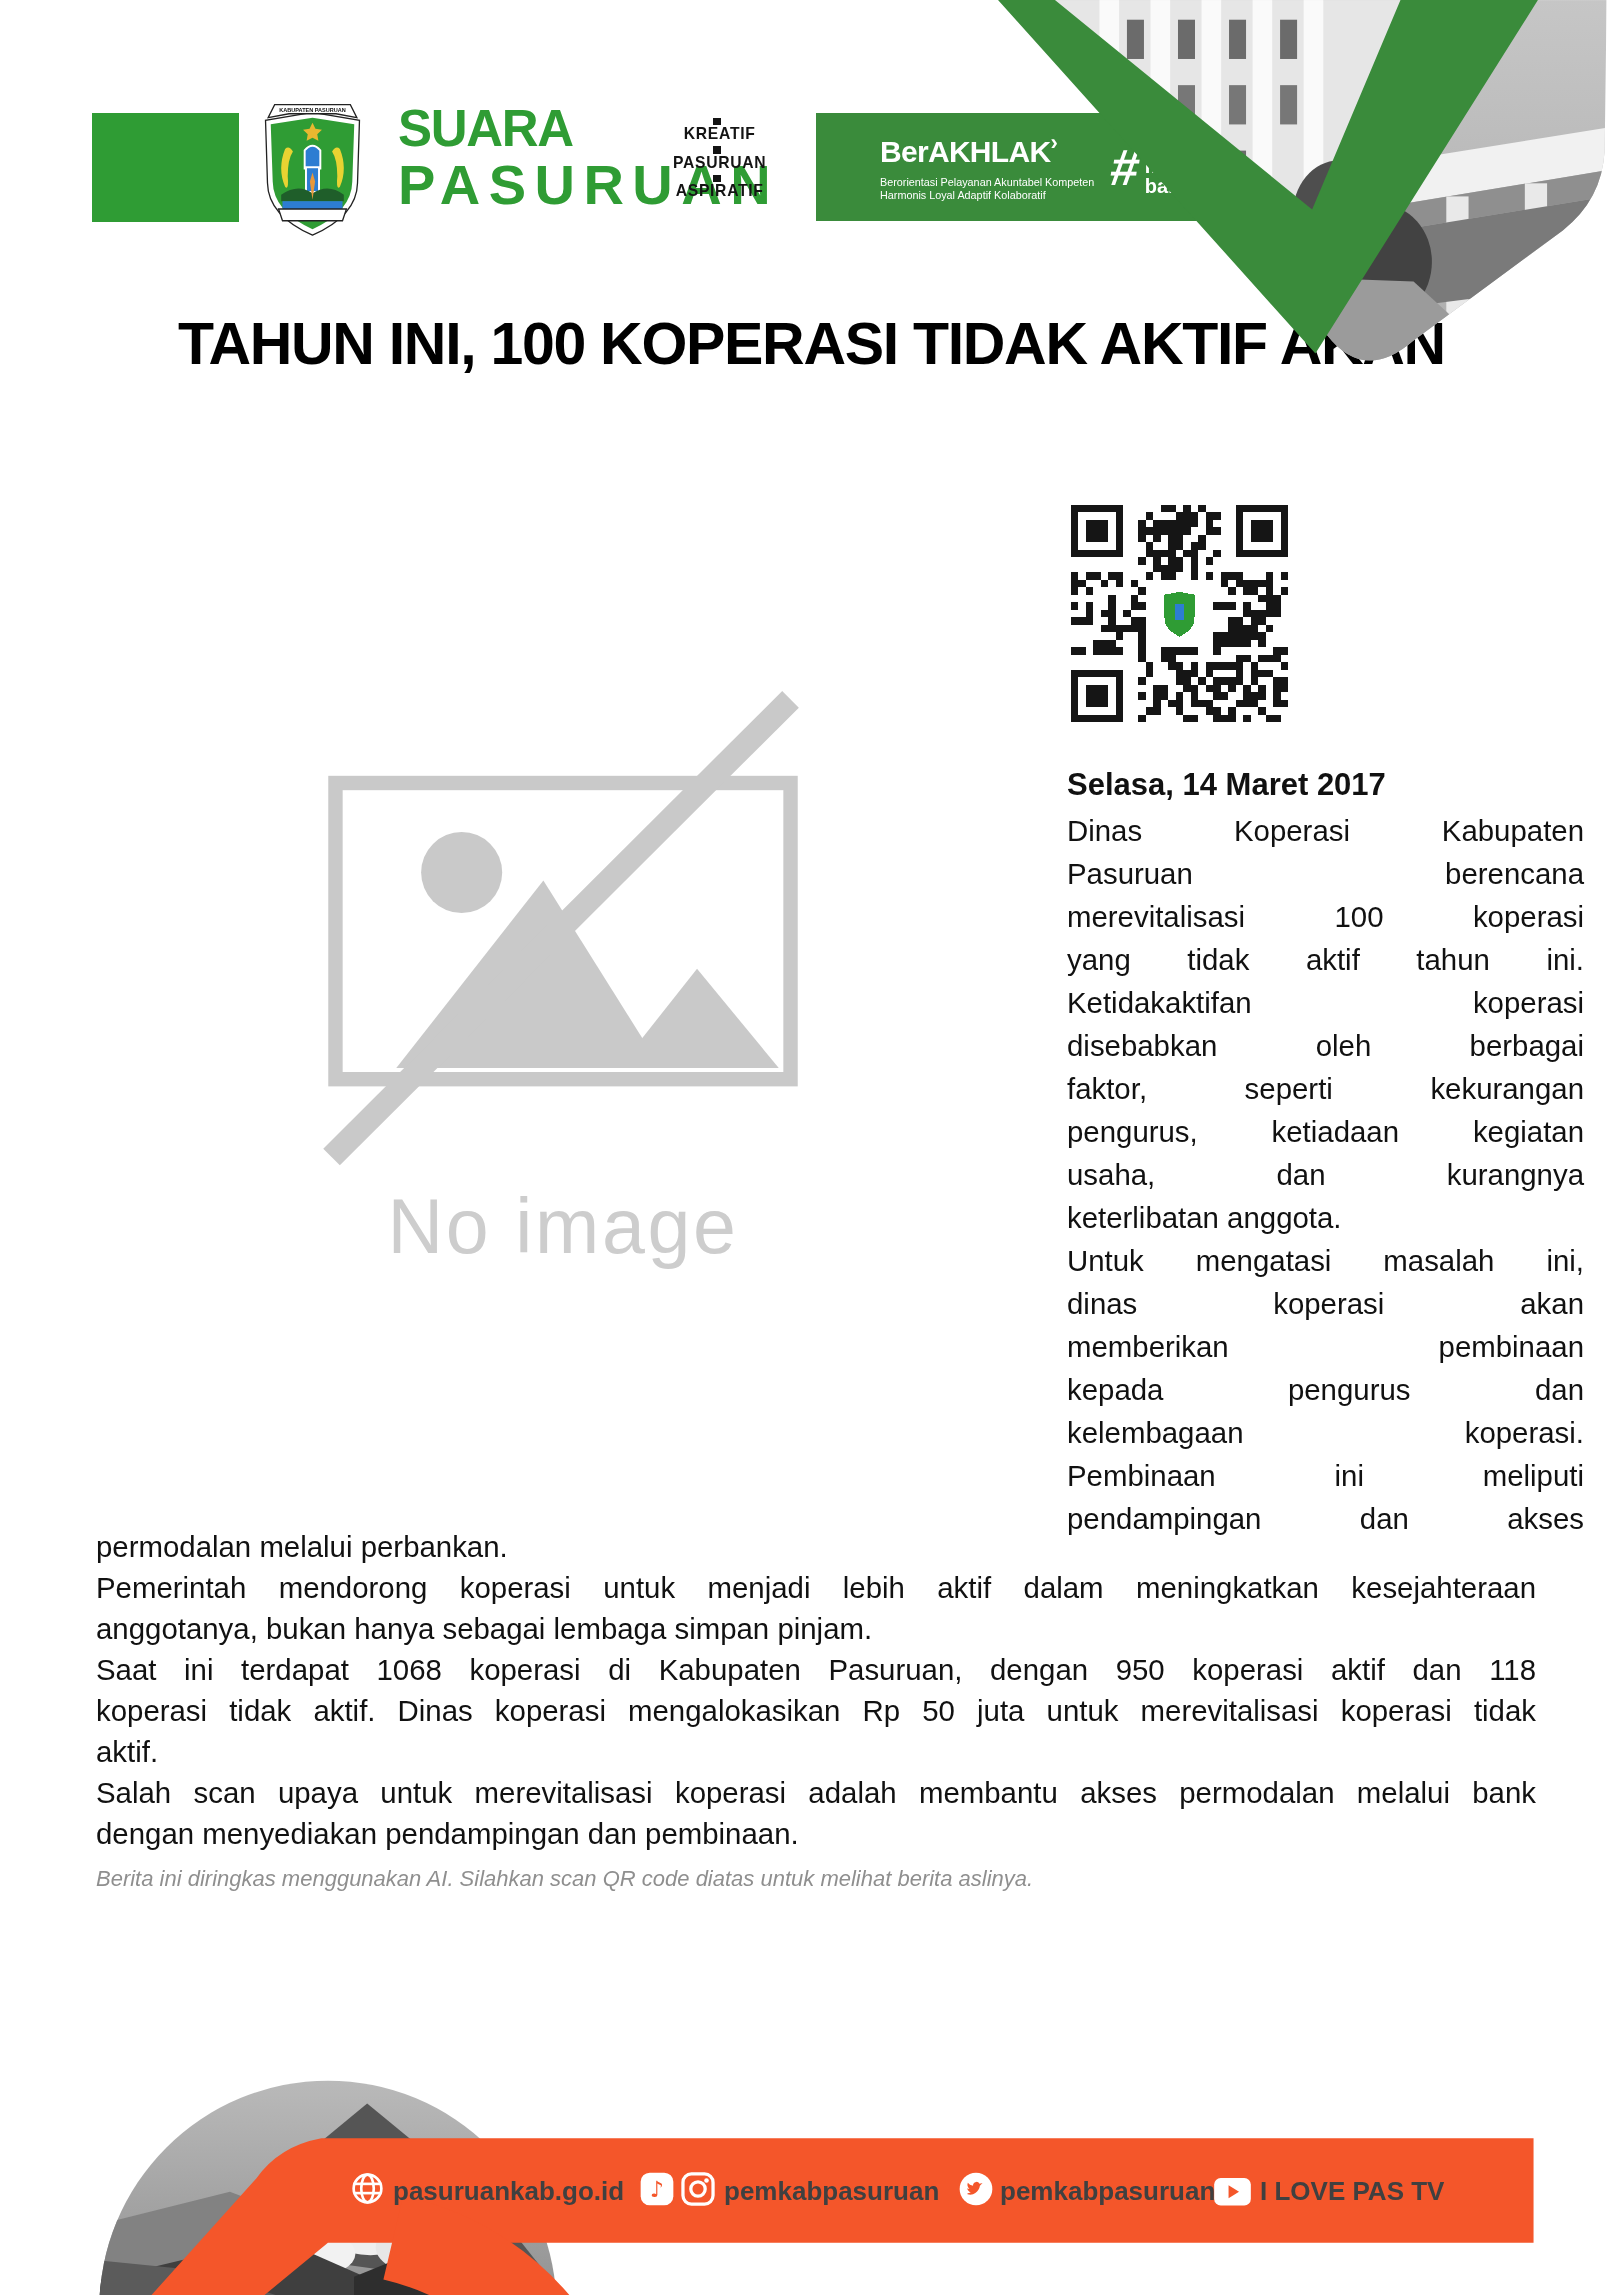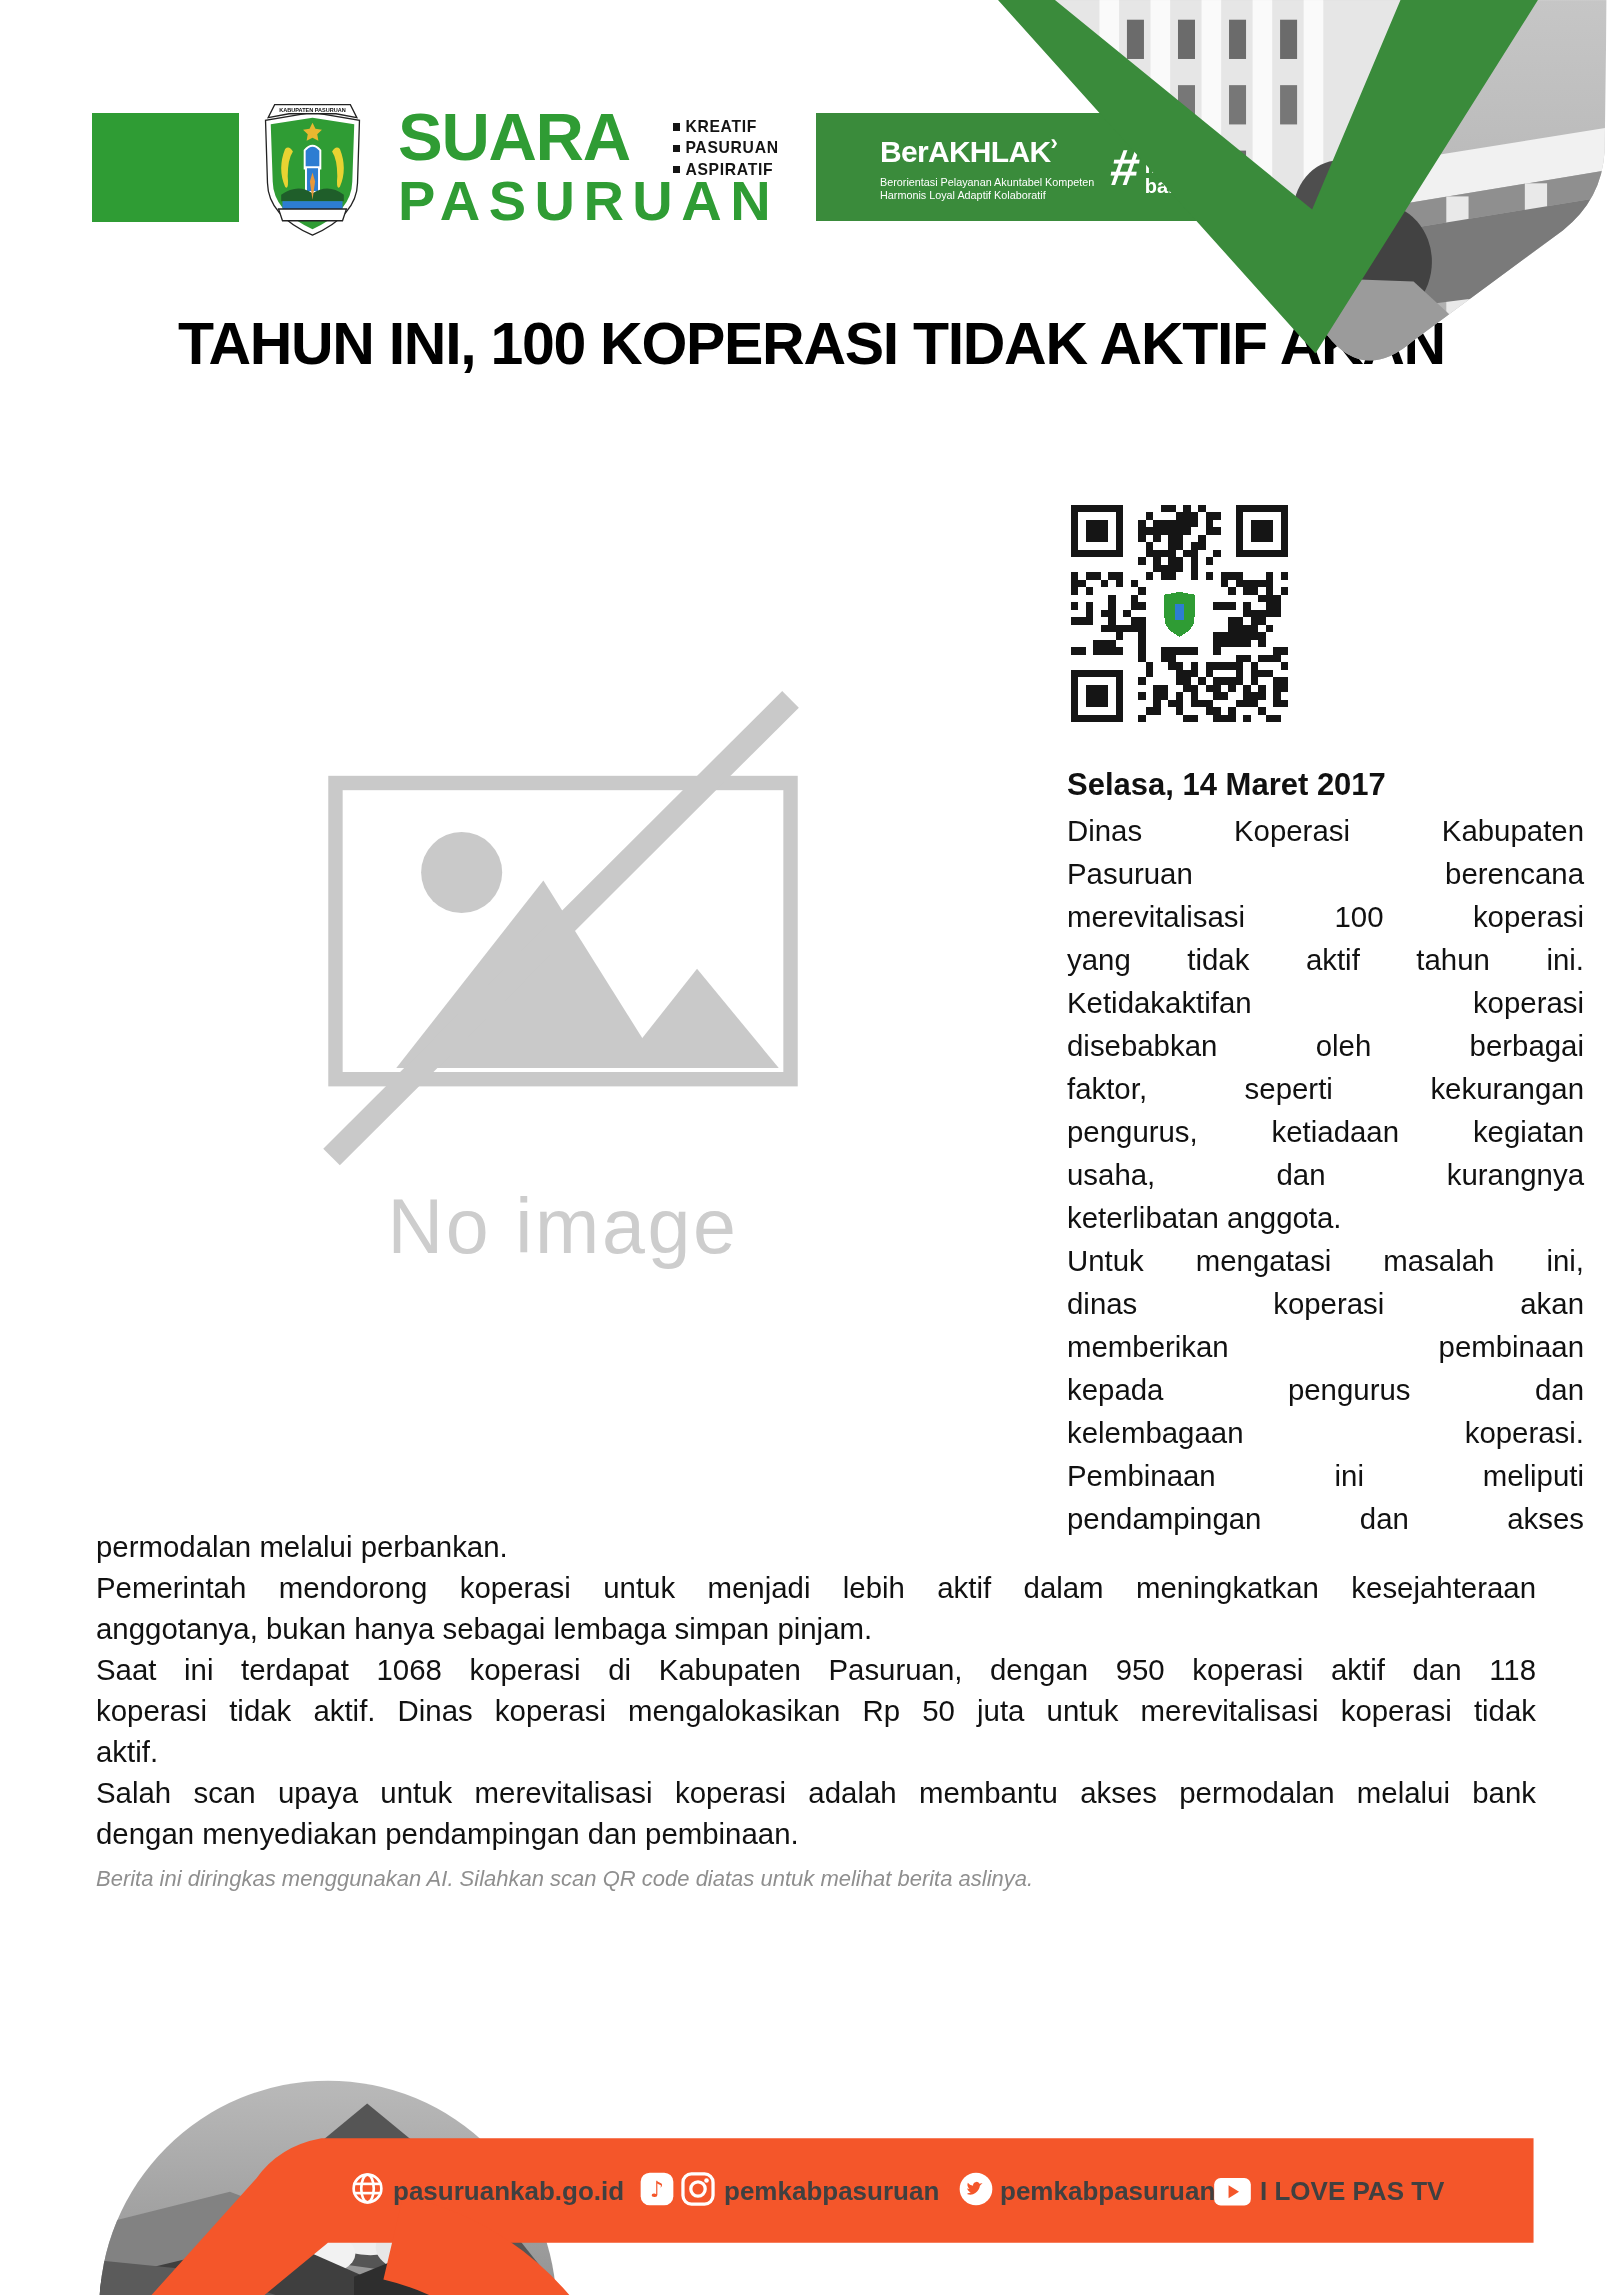--- a/index.html
+++ b/index.html
@@ -3,24 +3,24 @@
 <meta charset="utf-8">
 <style>
   html,body{margin:0;padding:0;}
   body{width:1623px;height:2295px;background:#fff;font-family:"Liberation Sans",sans-serif;position:relative;overflow:hidden;}
   .abs{position:absolute;}
 
   
   #green-block{left:92px;top:113px;width:147px;height:109px;background:#2F9C34;}
   #coa{left:259px;top:103px;}
   #wordmark{left:398px;top:103px;line-height:1;color:#2F9C34;font-weight:700;}
-  #wordmark .l1{font-size:67px;letter-spacing:-1.3px;}
+  #wordmark .l1{font-size:51px;letter-spacing:-1.3px;}
   #wordmark .l2{font-size:56px;letter-spacing:8.5px;margin-top:2.6px;}
   #tagline{left:673px;top:118px;font-size:15.7px;font-weight:700;color:#141414;}
-  #tagline .tag{display:flex;align-items:center;margin-bottom:3.3px;letter-spacing:0.7px;}
+  #tagline .tag{display:flex;align-items:center;margin-bottom:3.3px;letter-spacing:0.7px;flex-direction:column;}
   #tagline .sq{width:7.2px;height:7.2px;background:#141414;margin-right:5.2px;flex:0 0 auto;}
 
   #berakhlak-bar{left:816px;top:113px;width:484px;height:108px;background:#3A8B3B;z-index:1;
     display:flex;align-items:center;color:#fff;padding-left:12px;}
   #berakhlak{margin-left:52px;}
   #berakhlak .name{font-size:30px;font-weight:700;letter-spacing:-0.7px;line-height:1;}
   #berakhlak .name .chev{font-size:22px;vertical-align:11.8px;font-weight:700;}
   #berakhlak .sub{font-size:10.8px;line-height:13px;margin-top:10px;font-weight:400;}
   #hashtag{display:flex;align-items:center;margin-left:17px;}
   #hashtag .hash{font-size:51px;font-weight:800;transform:skewX(-8deg);margin-right:5.2px;line-height:1;}

